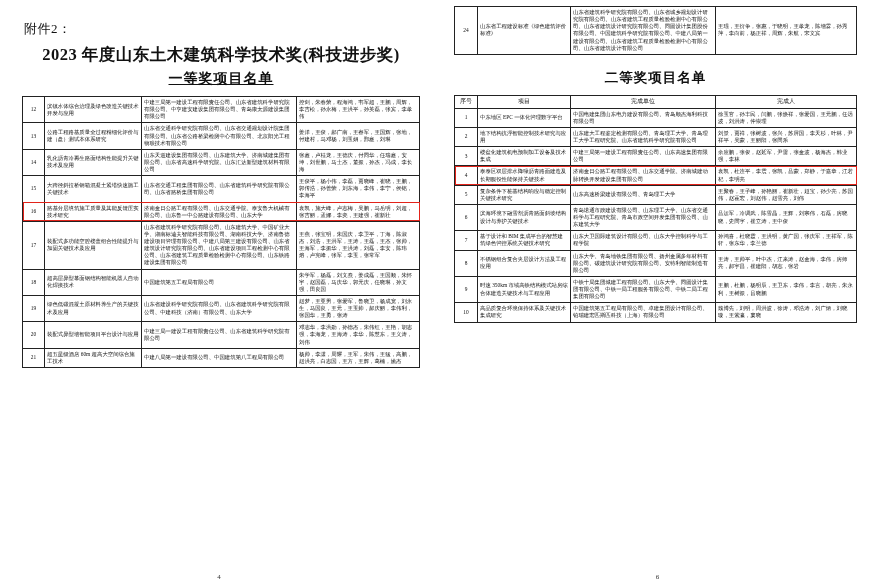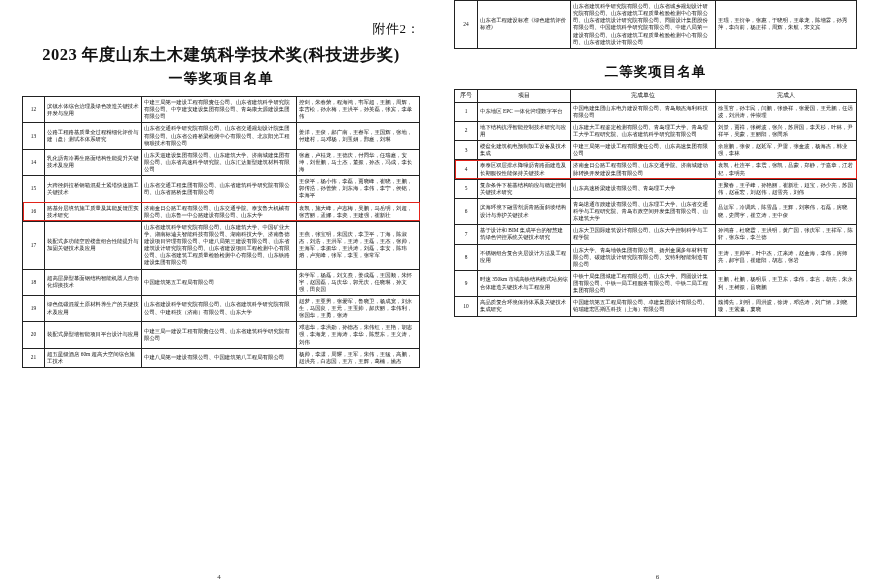--- a/index.html
+++ b/index.html
@@ -14,41 +14,41 @@
   .page{
     position:absolute;inset:0;
     display:flex;
   }
   .col{
     position:relative;
     height:587px;
     box-sizing:border-box;
   }
   .col-left{width:438px;padding:14px 18px 0 22px;}
-  .col-right{width:439px;padding:0 20px 0 16px;}
+  .col-right{width:439px;padding:6px 20px 0 16px;}
 
   .attach{
     font-size:13px;
     letter-spacing:.5px;
     margin:6px 0 6px 2px;
-    text-align:right;
   }
   .doc-title{
     text-align:center;
     font-size:16.5px;
     font-weight:bold;
     letter-spacing:.5px;
     margin:4px 0 4px 0;
   }
   .doc-sub{
     text-align:center;
     font-size:14px;
     font-weight:bold;
     letter-spacing:1px;
     margin:0 0 8px 0;
+    text-decoration:underline;
   }
   .doc-sub2{
     text-align:center;
     font-size:13.5px;
     font-weight:bold;
     letter-spacing:1px;
     margin:2px 0 8px 0;
   }
 
   table.tbl{

